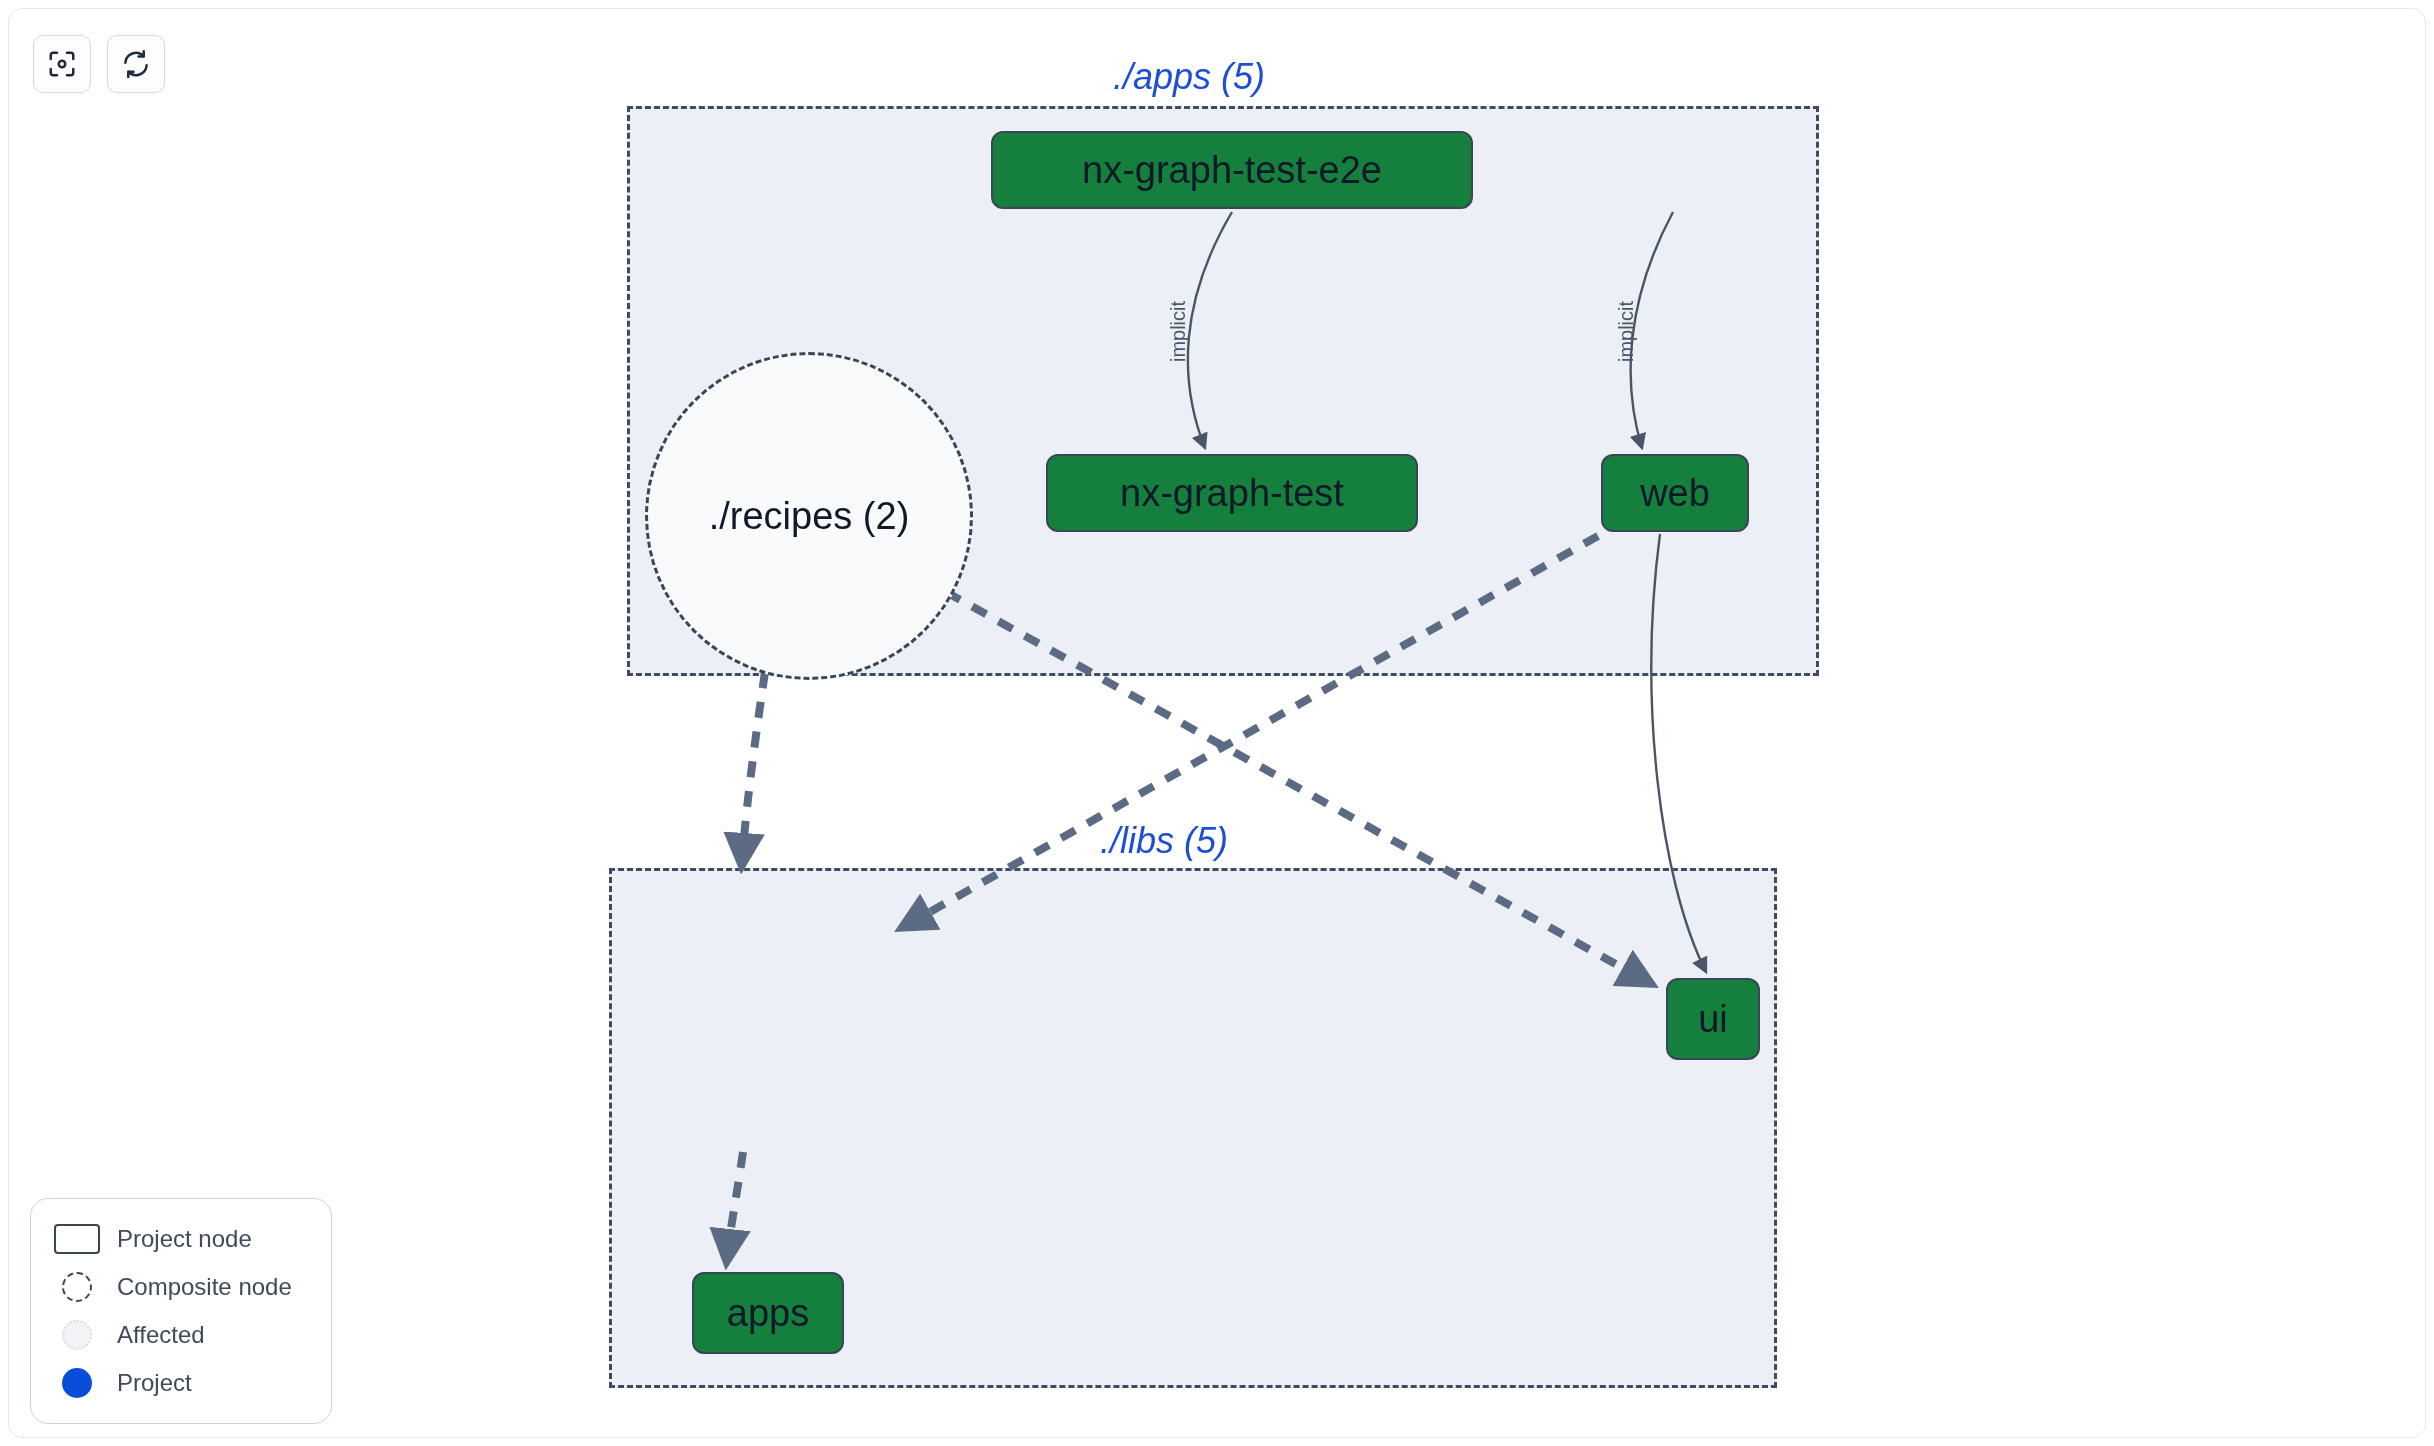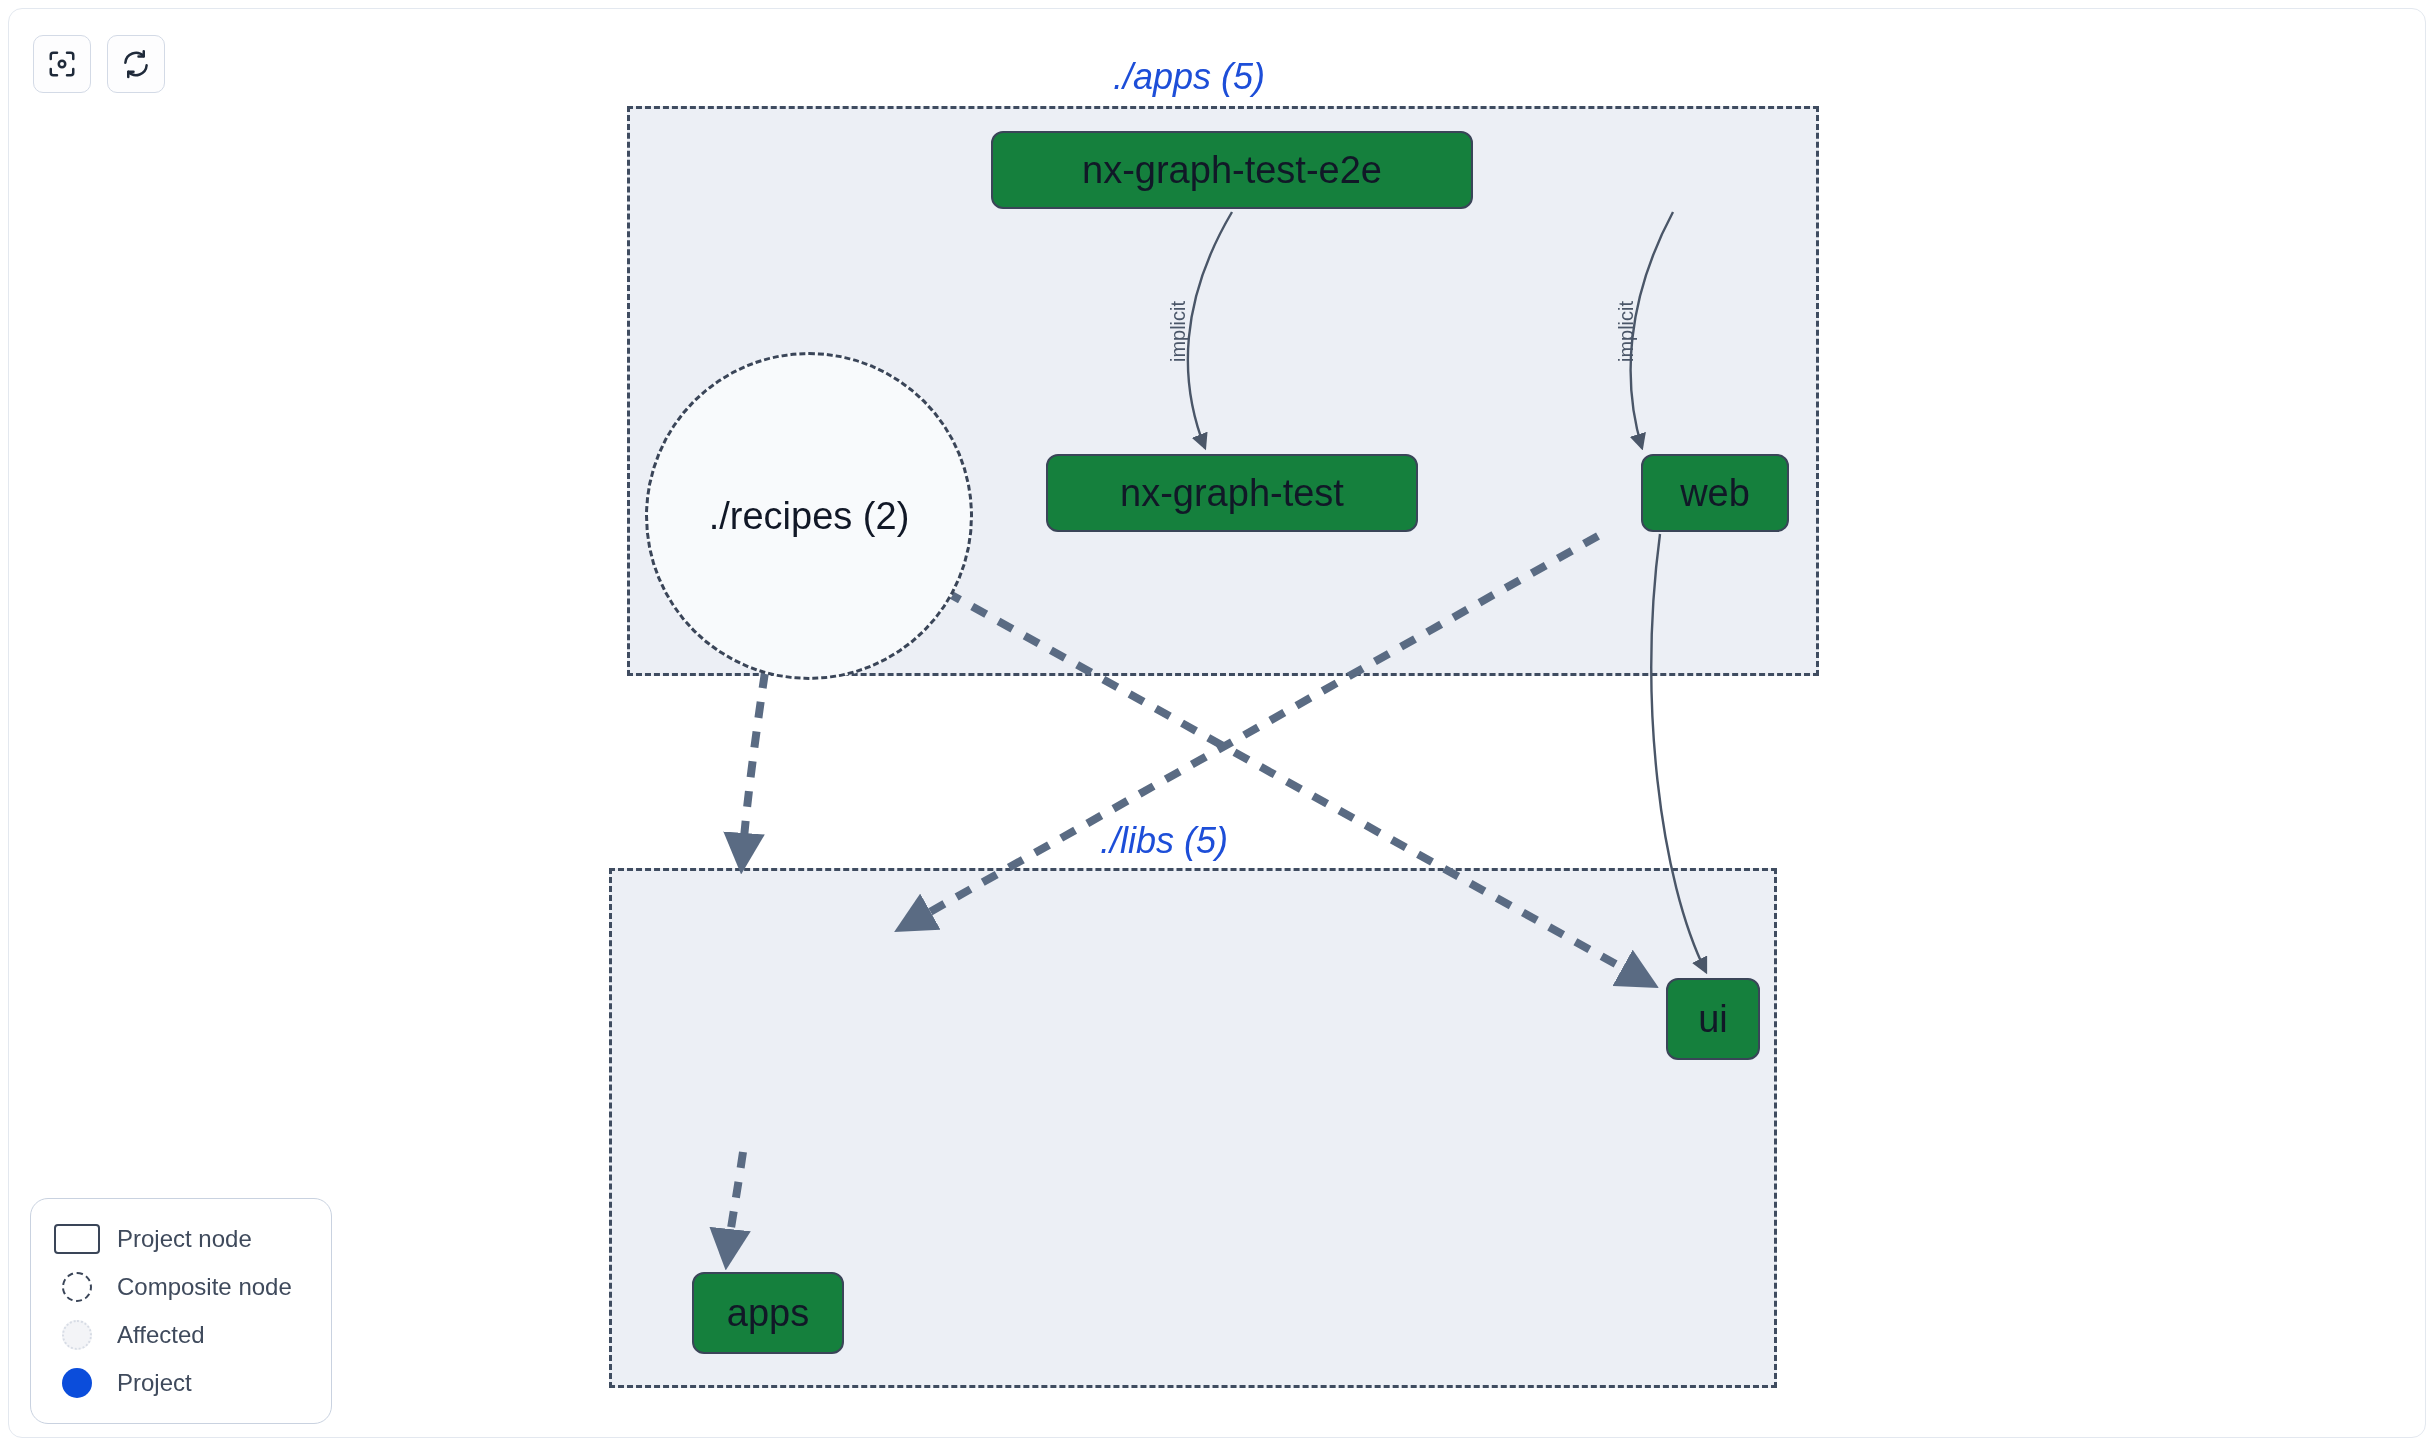--- a/index.html
+++ b/index.html
@@ -256,21 +256,21 @@
 
 
     <div class="composite" style="left:645px; top:352px; width:328px; height:328px;">
       <span>./recipes (2)</span>
     </div>
 
     <div class="node" style="left:1046px; top:454px; width:372px; height:78px;">
       <span>nx-graph-test</span>
     </div>
 
-    <div class="node" style="left:1601px; top:454px; width:148px; height:78px;margin-left:40px;">
+    <div class="node" style="left:1601px; top:454px; width:148px; height:78px;">
       <span>web</span>
     </div>
 
 
     <div class="node" style="left:1666px; top:978px; width:94px; height:82px;">
       <span>ui</span>
     </div>
 
     <div class="node" style="left:692px; top:1272px; width:152px; height:82px;">
       <span>apps</span>

